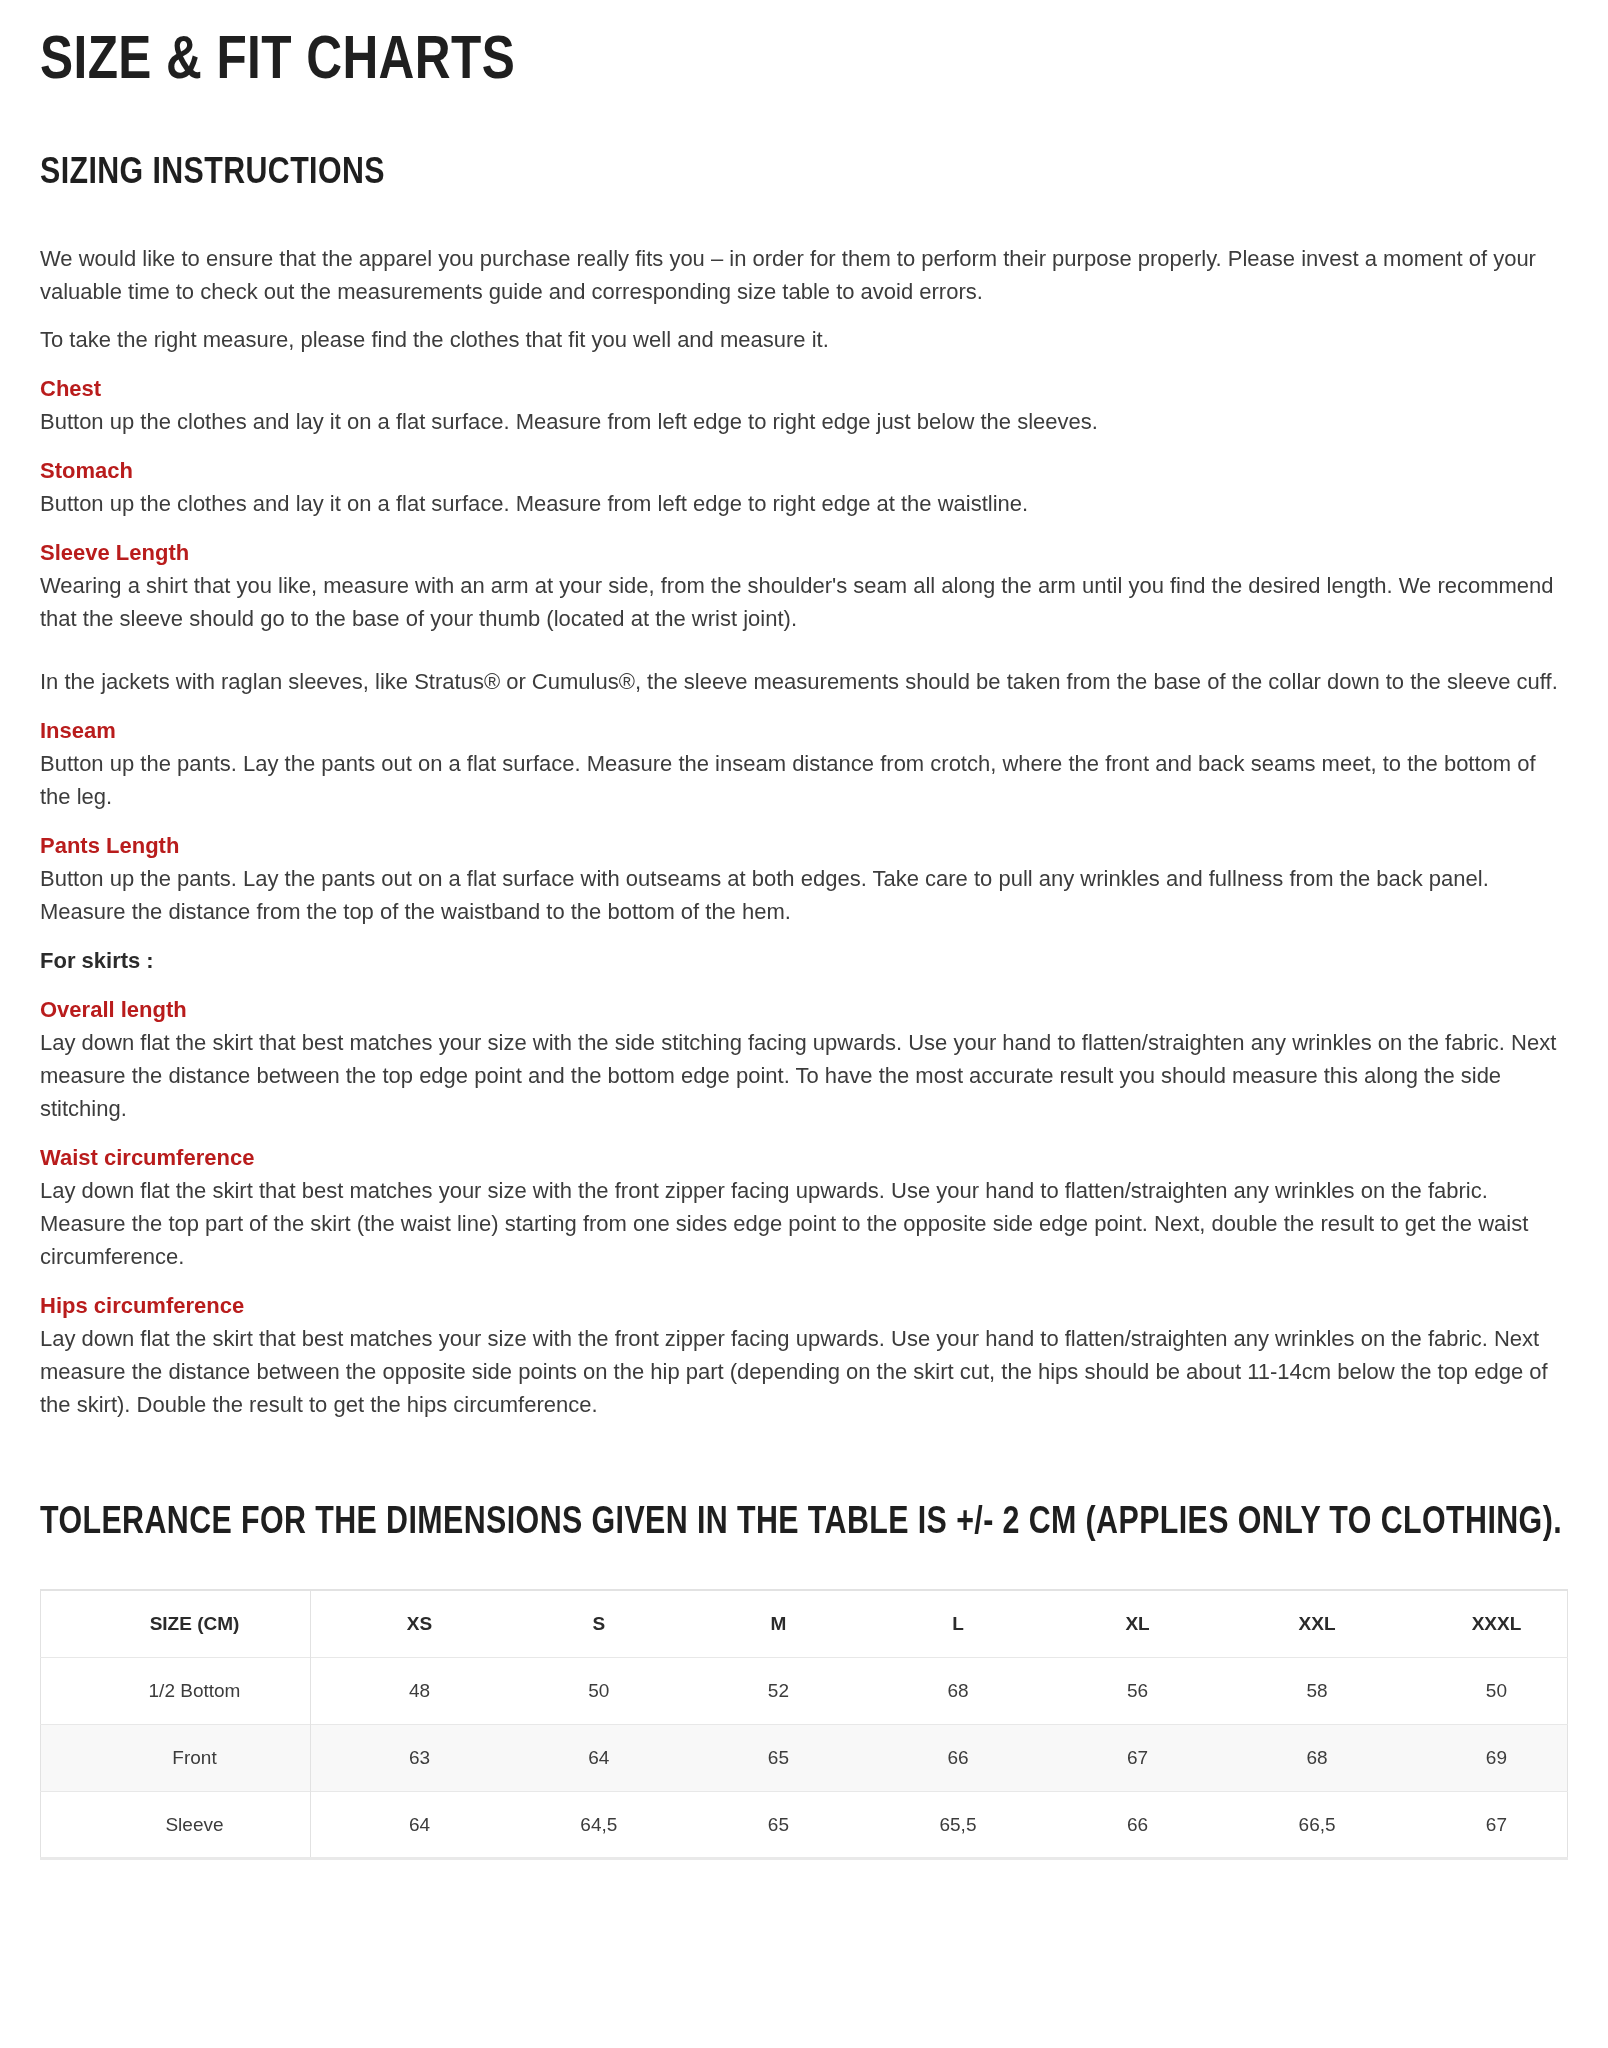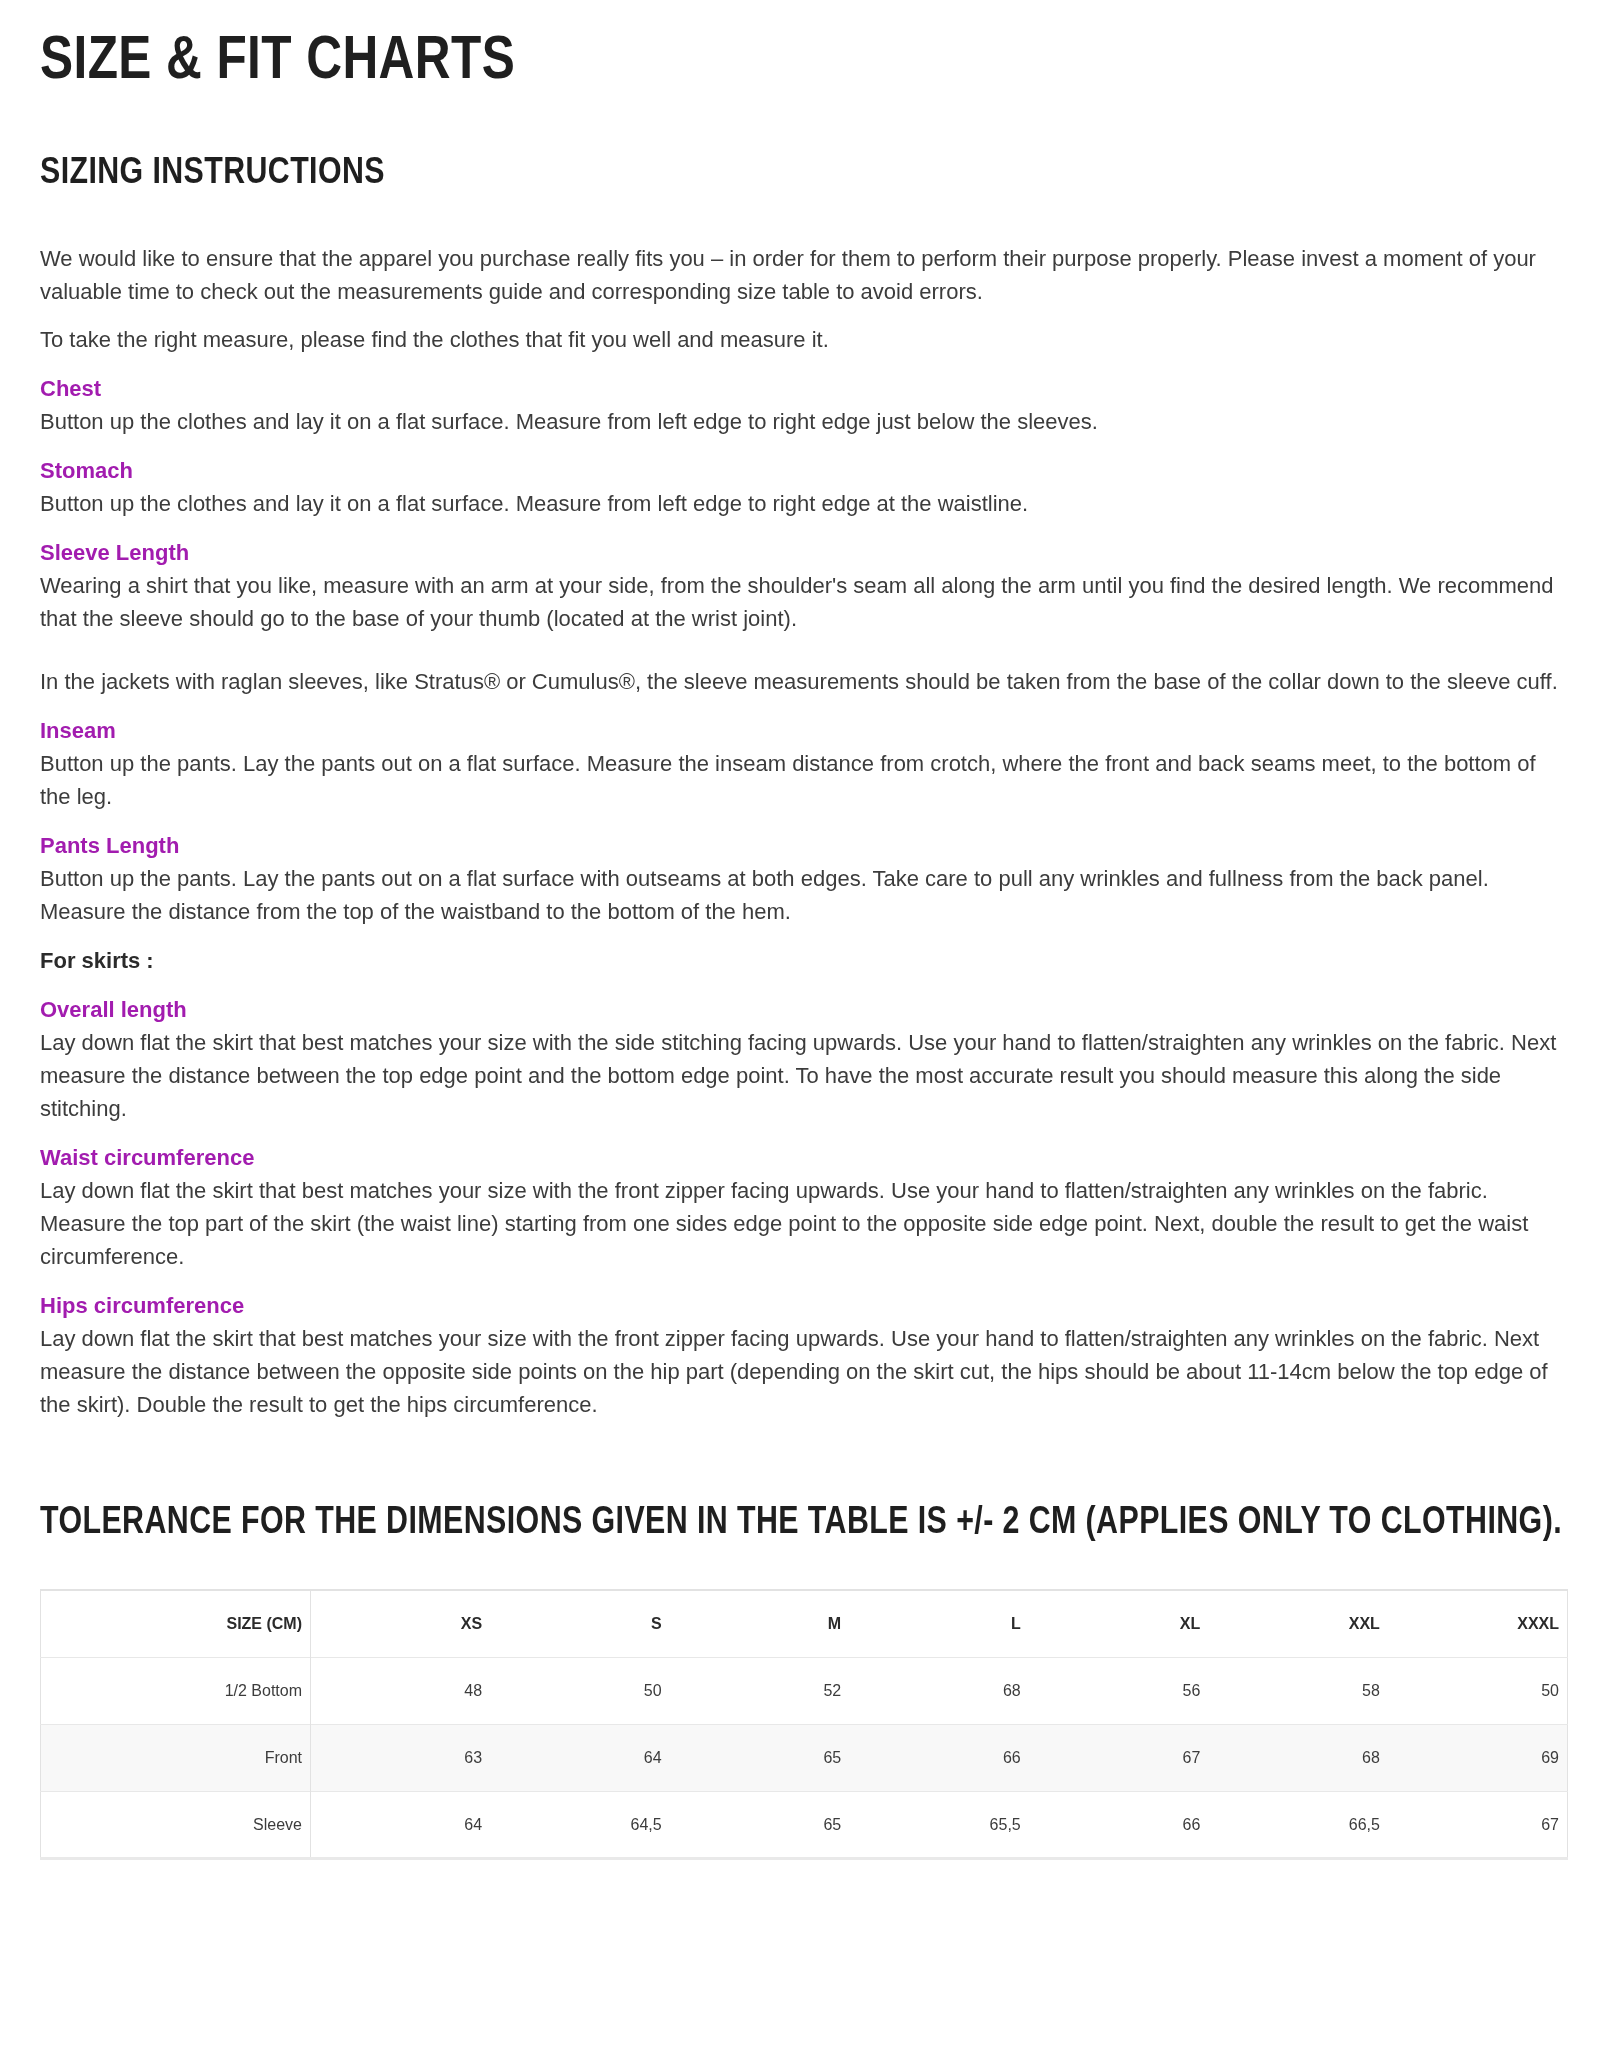--- a/index.html
+++ b/index.html
@@ -39,21 +39,21 @@
 
   p { margin: 0 0 15px 0; }
   p.intro-first { margin-top: 53px; }
 
   .msec { margin-top: 16px; }
   .msec h3 {
     font-size: 22px;
     line-height: 33px;
     margin: 0;
     font-weight: 700;
-    color: #a21caf;
+    color: #b91c1c;
   }
   .msec p { margin: 0; }
   p.note { margin: 30px 0 0 0; }
   h3.skirts-label {
     font-size: 22px; line-height: 33px;
     margin: 16px 0 0 0; font-weight: 700; color: #2b2b2b;
   }
 
   table.size-table {
     margin-top: 50px;
@@ -62,23 +62,23 @@
     table-layout: fixed;
     border: 1px solid var(--table-border);
     border-top-width: 2px;
     border-bottom: 3px solid #e9e9e9;
   }
   table.size-table col.first { width: 270px; }
   table.size-table th,
   table.size-table td {
     height: 67px;
     padding: 0 8px 0 46px;
-    text-align: right;
+    text-align: center;
     vertical-align: middle;
-    font-size: 16px;
+    font-size: 19px;
     font-weight: 400;
     color: var(--body-text);
     overflow: hidden;
   }
   table.size-table thead th { font-weight: 700; color: #2b2b2b; }
   table.size-table tr { border-bottom: 1px solid #e8e8e8; }
   table.size-table th:first-child,
   table.size-table td:first-child { border-right: 1px solid var(--table-border); }
   table.size-table tbody tr:nth-child(even) { background: var(--row-alt-bg); }
 </style>

